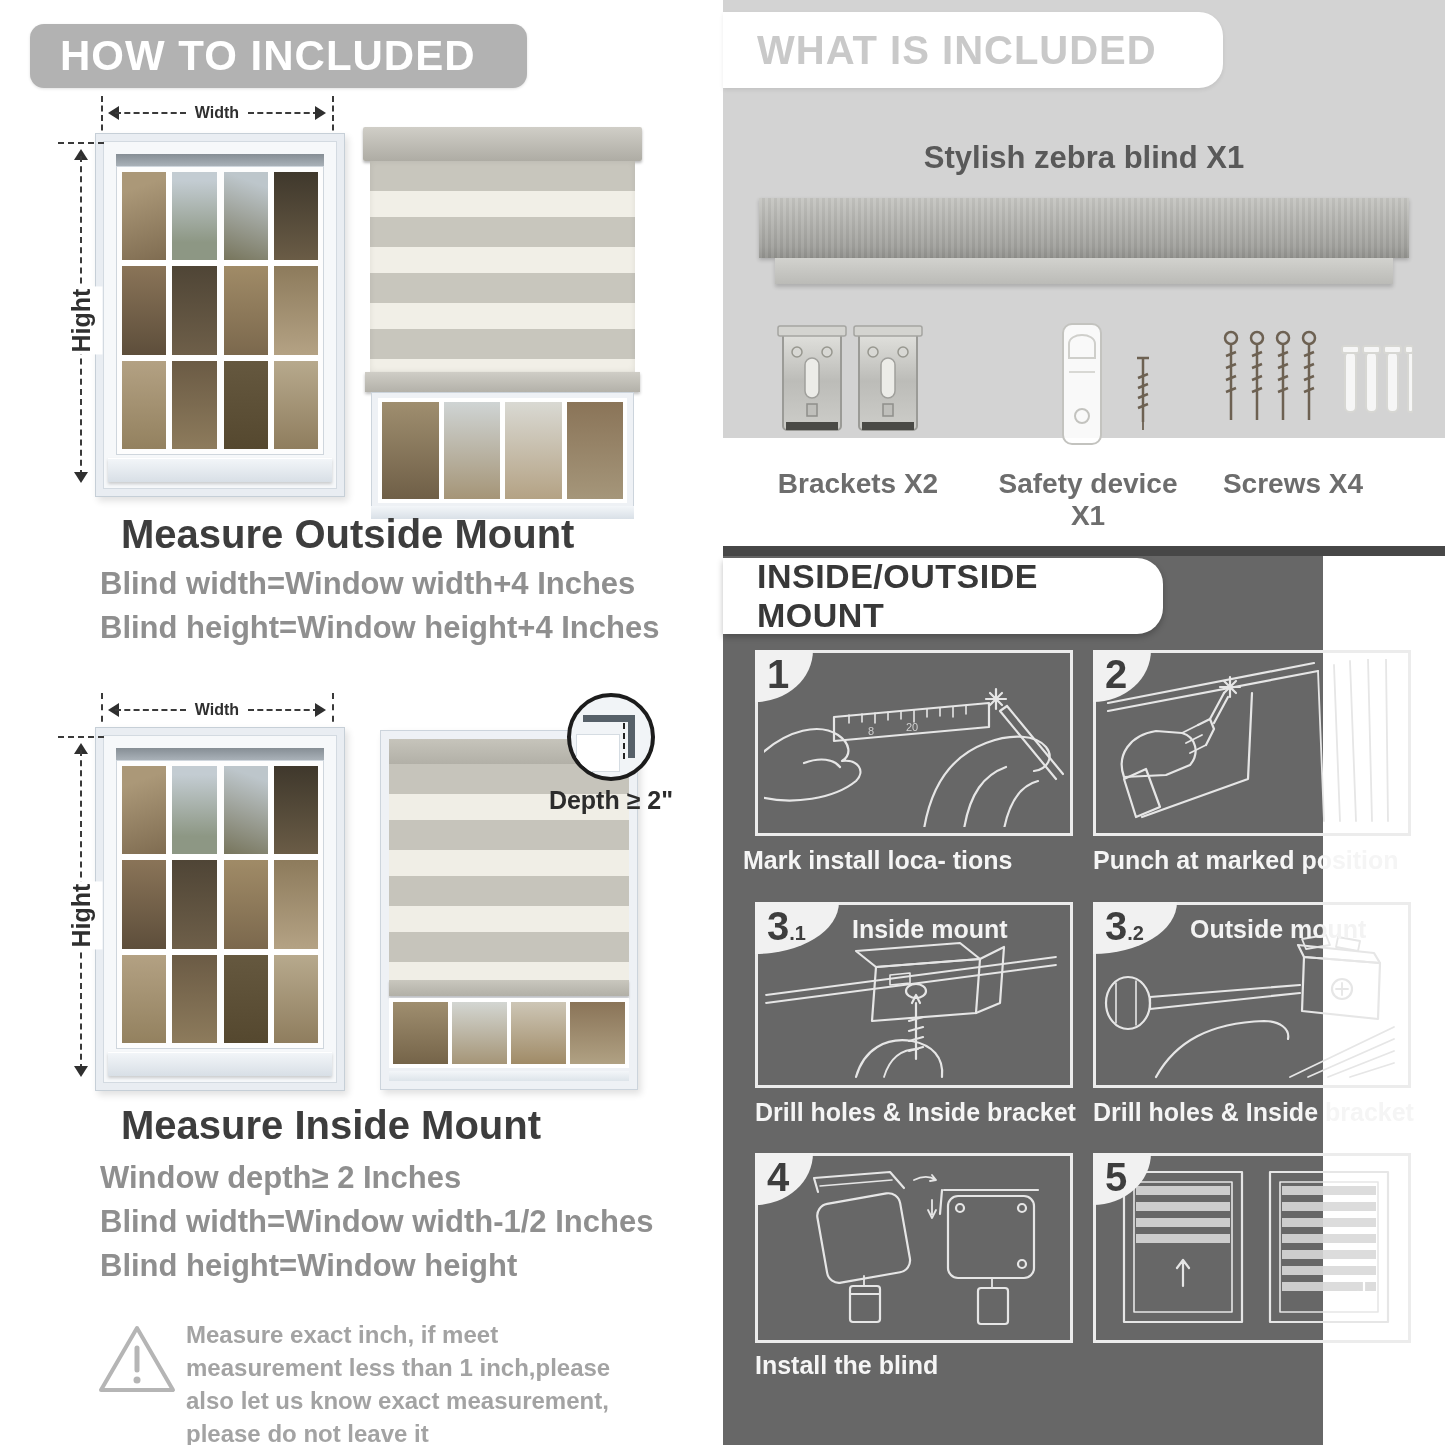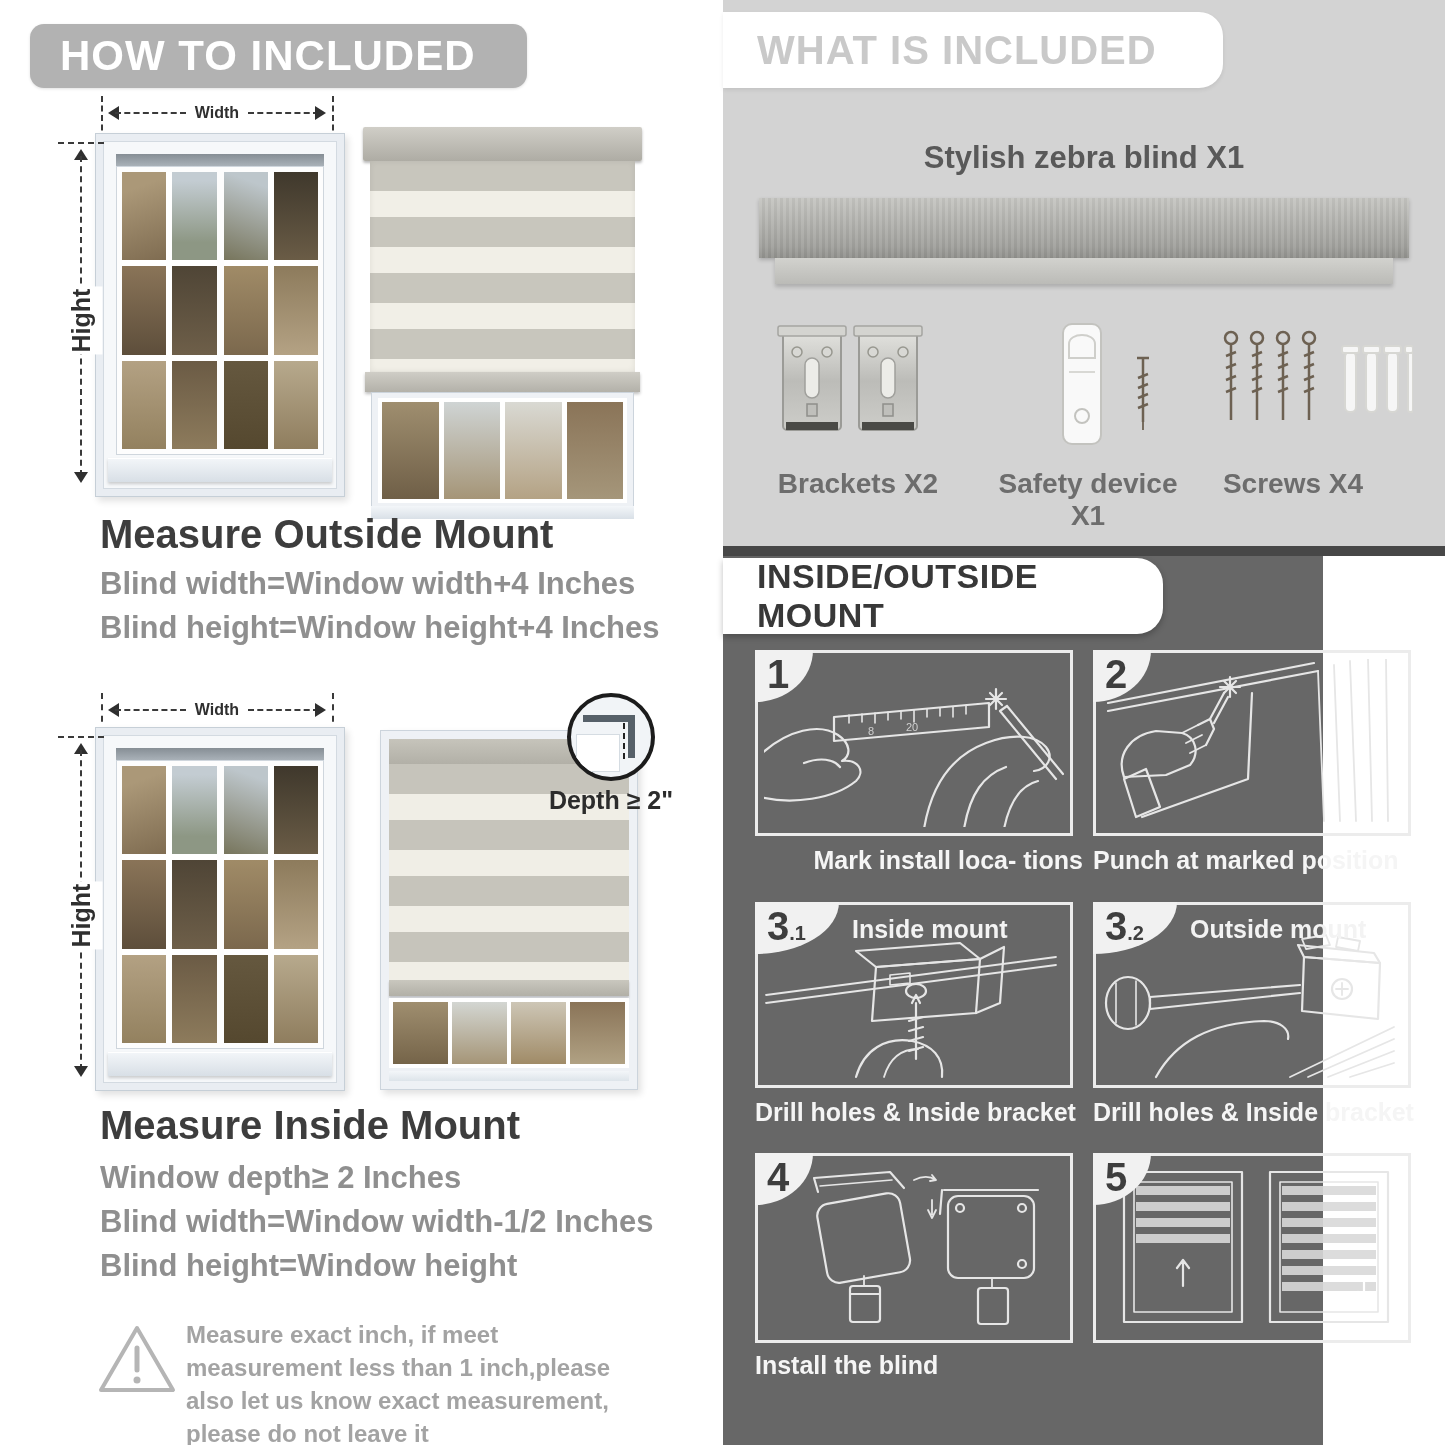--- a/index.html
+++ b/index.html
@@ -3,21 +3,21 @@
 <meta charset="utf-8">
 <style>
   html,body{margin:0;padding:0;background:#fff;}
   .page{position:relative;width:1445px;height:1445px;background:#fff;overflow:hidden;
         font-family:"Liberation Sans",sans-serif;}
   
   .abs{position:absolute;}
   .banner-gray{position:absolute;left:30px;top:24px;width:467px;height:64px;background:#b2b2b2;
 between:0;border-radius:14px;display:flex;align-items:center;padding-left:30px;box-shadow:0 1px 3px rgba(0,0,0,.12);}
   .banner-gray span{color:#fff;font-size:42px;font-weight:bold;letter-spacing:1px;}
-  .h-title{position:absolute;font-size:40px;font-weight:bold;color:#3d3d3d;}
+  .h-title{position:absolute;font-size:40px;font-weight:bold;color:#3d3d3d;margin-left:21px;}
   .h-eq{position:absolute;font-size:31px;font-weight:bold;color:#8f8f8f;}
   
   .dim-h{position:absolute;display:flex;align-items:center;height:18px;}
   .dim-h .dash{flex:1;height:0;border-top:2px dashed #3a3a3a;}
   .dim-label{font-size:16px;font-weight:bold;color:#2f2f2f;padding:0 9px;}
   .tri{width:0;height:0;display:block;}
   .tri-l{border:7px solid transparent;border-right:11px solid #2f2f2f;margin-right:-4px;}
   .tri-r{border:7px solid transparent;border-left:11px solid #2f2f2f;margin-left:-4px;}
   .tri-u{border:7px solid transparent;border-bottom:11px solid #2f2f2f;margin-bottom:-4px;}
   .tri-d{border:7px solid transparent;border-top:11px solid #2f2f2f;margin-top:-4px;}
@@ -81,21 +81,21 @@
   .magnifier{position:absolute;left:567px;top:693px;width:88px;height:88px;border:4px solid #1c1c1c;border-radius:50%;
              background:#f1f4f7;overflow:hidden;box-sizing:border-box;}
   .mag-pane{position:absolute;left:5px;bottom:5px;width:44px;height:38px;background:#fff;box-shadow:inset 0 0 0 1px #d5dce2;}
   .mag-L{position:absolute;left:12px;top:18px;right:16px;height:36px;border-top:7px solid #566069;border-right:7px solid #566069;}
   .mag-dash{position:absolute;right:26px;top:26px;height:36px;border-left:2px dashed #222;}
   .depth-label{position:absolute;left:536px;top:786px;width:150px;text-align:center;
                font-size:25px;font-weight:bold;color:#2c2c2c;}
   
   .warn-text{position:absolute;left:186px;top:1318px;width:452px;font-size:24px;line-height:33px;color:#a3a3a3;font-weight:bold;}
   
-  .right-top{position:absolute;left:723px;top:0;width:722px;height:546px;background:#d3d3d3;}
+  .right-top{position:absolute;left:723px;top:0;width:722px;height:438px;background:#d3d3d3;}
   .included-banner{position:absolute;left:0;top:12px;width:500px;height:76px;background:#fff;
                    border-radius:0 24px 24px 0;display:flex;align-items:center;padding-left:34px;box-sizing:border-box;
                    box-shadow:0 2px 4px rgba(0,0,0,.08);}
   .included-banner span{font-size:40px;font-weight:bold;color:#c9c9c9;letter-spacing:1px;}
   .product-label{position:absolute;left:0;right:0;top:140px;text-align:center;font-size:31px;font-weight:bold;color:#595959;}
   .product-headrail{position:absolute;left:36px;top:198px;width:650px;height:60px;
       background:linear-gradient(180deg,#c6c6c2,#a2a29e 80%,#92928e),repeating-linear-gradient(90deg,rgba(255,255,255,.05) 0 3px,rgba(0,0,0,.04) 3px 6px);
       background-blend-mode:overlay;box-shadow:0 2px 4px rgba(0,0,0,.2);}
   .product-headrail-lip{position:absolute;left:52px;top:258px;width:618px;height:26px;
       background:linear-gradient(#d2d2ce,#bbbbb7);box-shadow:0 3px 4px rgba(0,0,0,.18);}
@@ -370,21 +370,21 @@
         <path d="M226,34 L238,46 M238,34 L226,46 M232,30 L232,50 M222,40 L242,40"></path>
         <path d="M236,52 L292,120 M243,47 L299,115 M236,52 L243,47"></path>
         <path d="M160,170 C168,122 190,96 222,84 C248,74 272,76 282,88 C290,98 284,110 270,112"></path>
         <path d="M200,170 C206,134 220,116 242,108 M240,170 C246,140 258,126 274,122"></path>
       </svg>
       <div class="badge">
         <span class="n">1</span>
           <span class="s"></span>
       </div>
     </div>
-    <div class="caption" style="left:28px;top:290px;text-align:right;">Mark install loca- tions</div>
+    <div class="caption" style="left:20px;top:290px;">Mark install loca- tions</div>
 
     <div class="step" style="left:370px;top:94px;">
       <svg class="ill" width="300" height="168" viewBox="0 0 300 168" fill="none" stroke="#e6e6e6" stroke-width="2.2" stroke-linecap="round" stroke-linejoin="round">
         <path d="M6,44 L212,4 M6,52 L216,12"></path>
         <path d="M216,12 L222,162 M232,6 L238,162 M248,2 L254,162 M266,0 L270,162 M284,0 L286,162" stroke-width="1.8"></path>
         <path d="M150,34 L146,120 L40,158"></path>
         <path d="M34,158 L22,120 L44,110 L58,148 Z"></path>
         <path d="M22,118 C14,96 28,76 54,72 L80,74 C94,78 98,94 88,106 L64,116 Z"></path>
         <path d="M80,74 L96,66 M84,84 L100,76 M88,94 L104,86" stroke-width="1.8"></path>
         <path d="M96,66 L108,60 L112,70 L104,86"></path>

